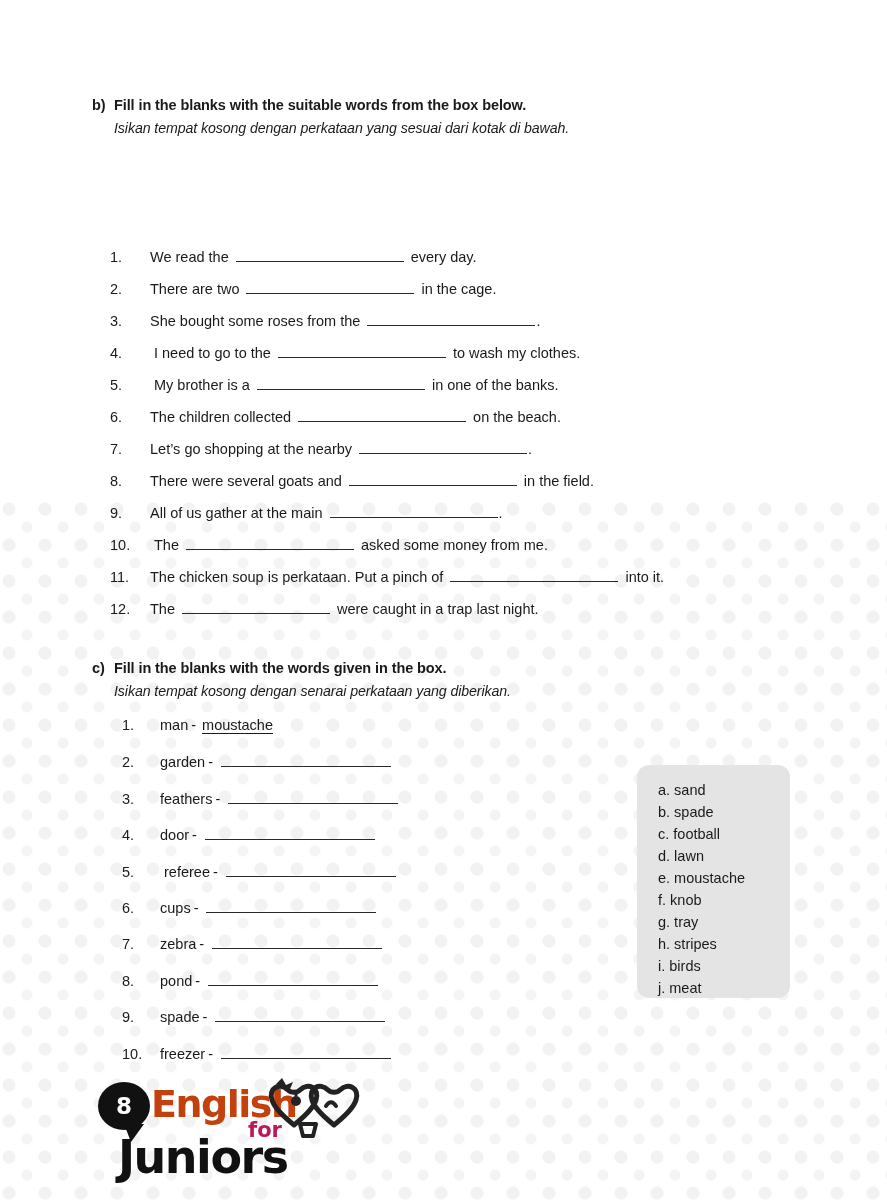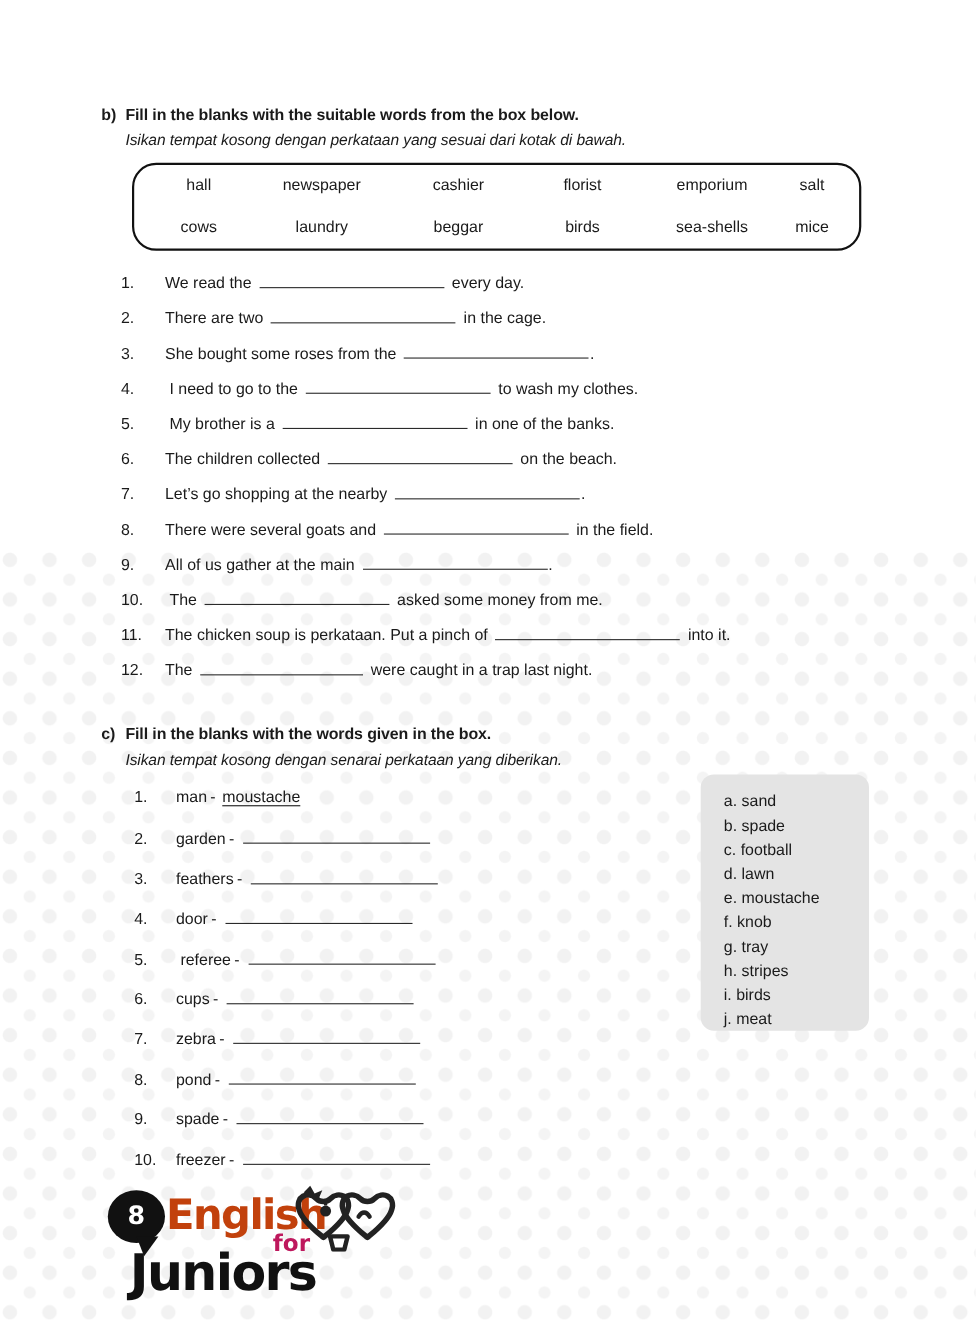--- a/index.html
+++ b/index.html
@@ -153,21 +153,21 @@
   .c-dash { margin: 0 1px 0 3px; }
   .c-answer {
     text-decoration: underline;
     text-underline-offset: 3px;
   }
 
   
   .optionbox {
     position: absolute;
     left: 637px;
-    top: 704px;
+    top: 765px;
     width: 153px;
     height: 233px;
     background: #e4e4e4;
     border-radius: 12px;
     box-sizing: border-box;
     padding: 14px 0 0 21px;
   }
   .option-item {
     font-size: 14.5px;
     line-height: 22px;
@@ -258,38 +258,20 @@
   <div class="section" style="top:95px;">
     <div class="section-head">
       <div class="sec-letter">b)</div>
       <div class="sec-lines">
         <div class="sec-title-en">Fill in the blanks with the suitable words from the box below.</div>
         <div class="sec-title-ms">Isikan tempat kosong dengan perkataan yang sesuai dari kotak di bawah.</div>
       </div>
     </div>
   </div>
 
-  <div class="wordbank">
-    <div class="wordbank-row" id="wb-row1">
-        <div class="wordbank-cell wb-c0">hall</div>
-        <div class="wordbank-cell wb-c1">newspaper</div>
-        <div class="wordbank-cell wb-c2">cashier</div>
-        <div class="wordbank-cell wb-c3">florist</div>
-        <div class="wordbank-cell wb-c4">emporium</div>
-        <div class="wordbank-cell wb-c5">salt</div>
-      </div>
-    <div class="wordbank-row" id="wb-row2">
-        <div class="wordbank-cell wb-c0">cows</div>
-        <div class="wordbank-cell wb-c1">laundry</div>
-        <div class="wordbank-cell wb-c2">beggar</div>
-        <div class="wordbank-cell wb-c3">birds</div>
-        <div class="wordbank-cell wb-c4">sea-shells</div>
-        <div class="wordbank-cell wb-c5">mice</div>
-      </div>
-  </div>
 
   <div class="qlist-b" id="qlist-b">
       <div class="q-row">
         <span class="q-num">1.</span>
         <span class="q-text">
           <span>We read the</span>
           <span class="blank" style="width: 168px;"></span>
           <span>every day.</span>
         </span>
       </div>

